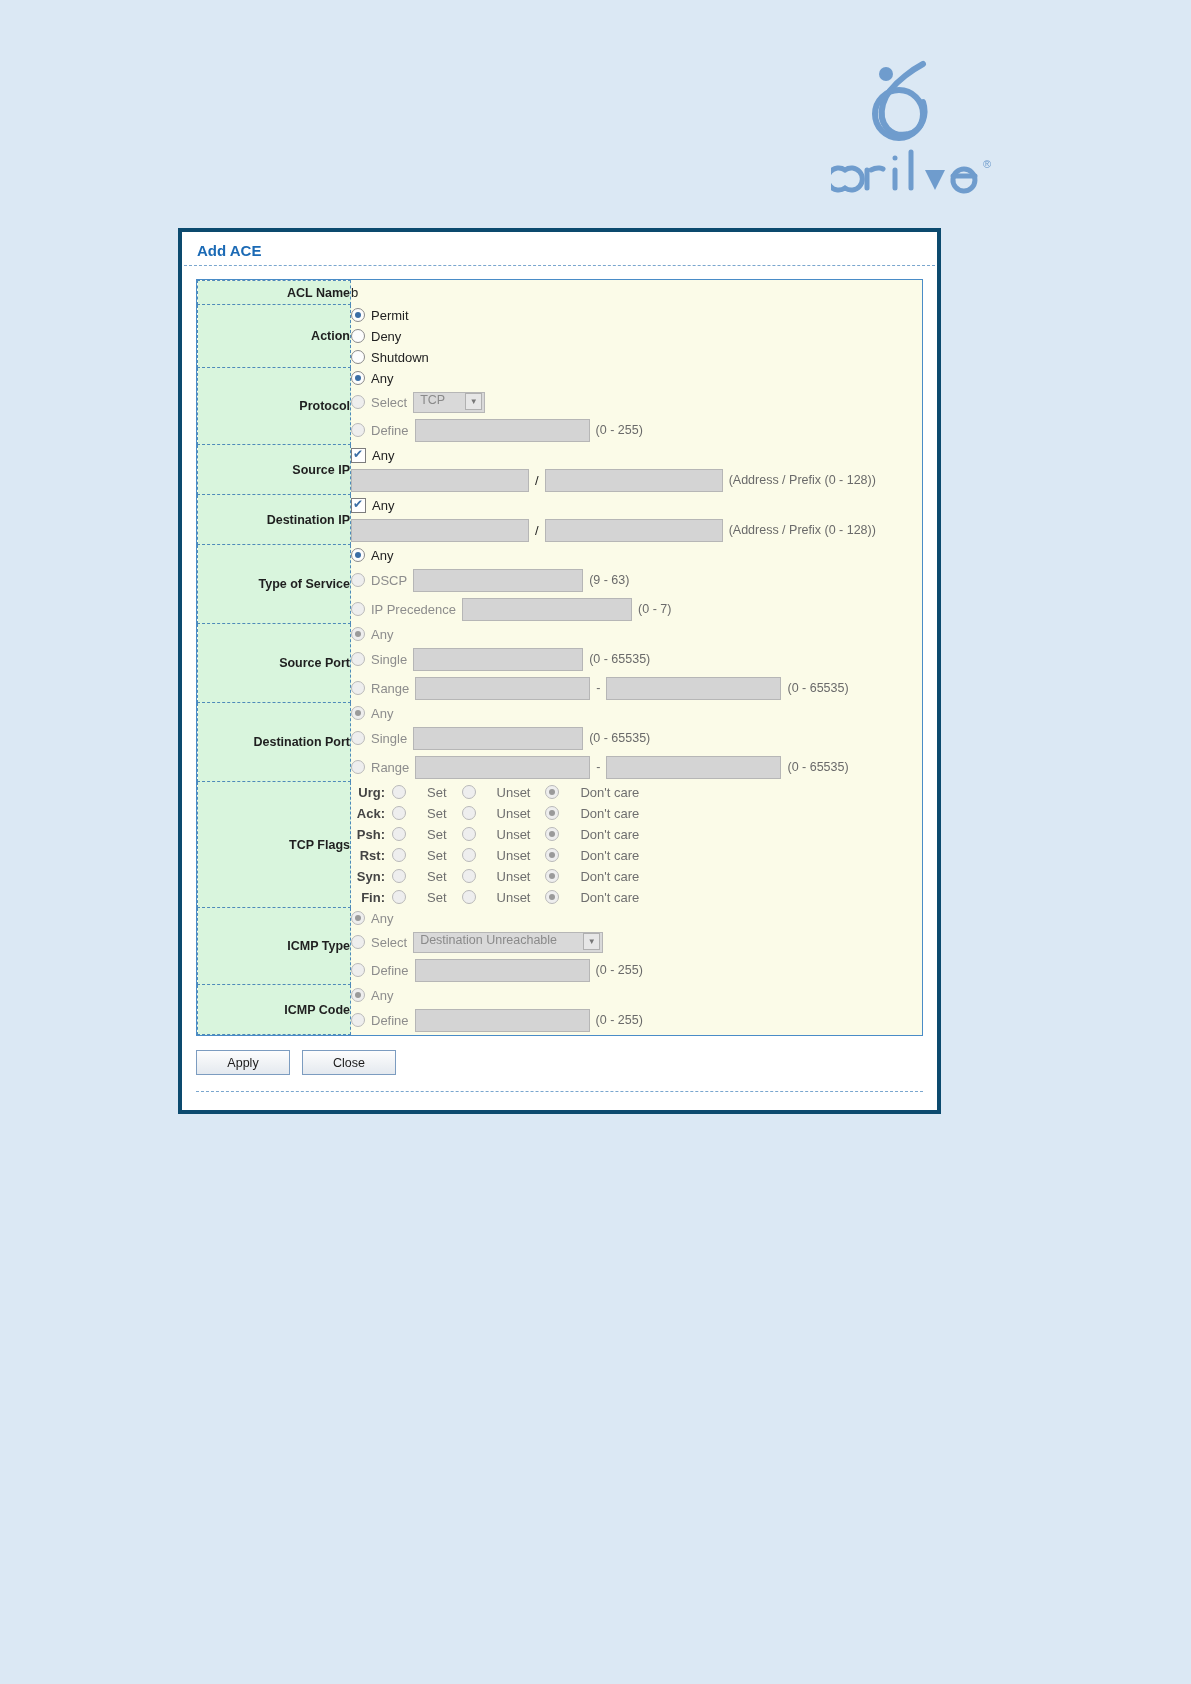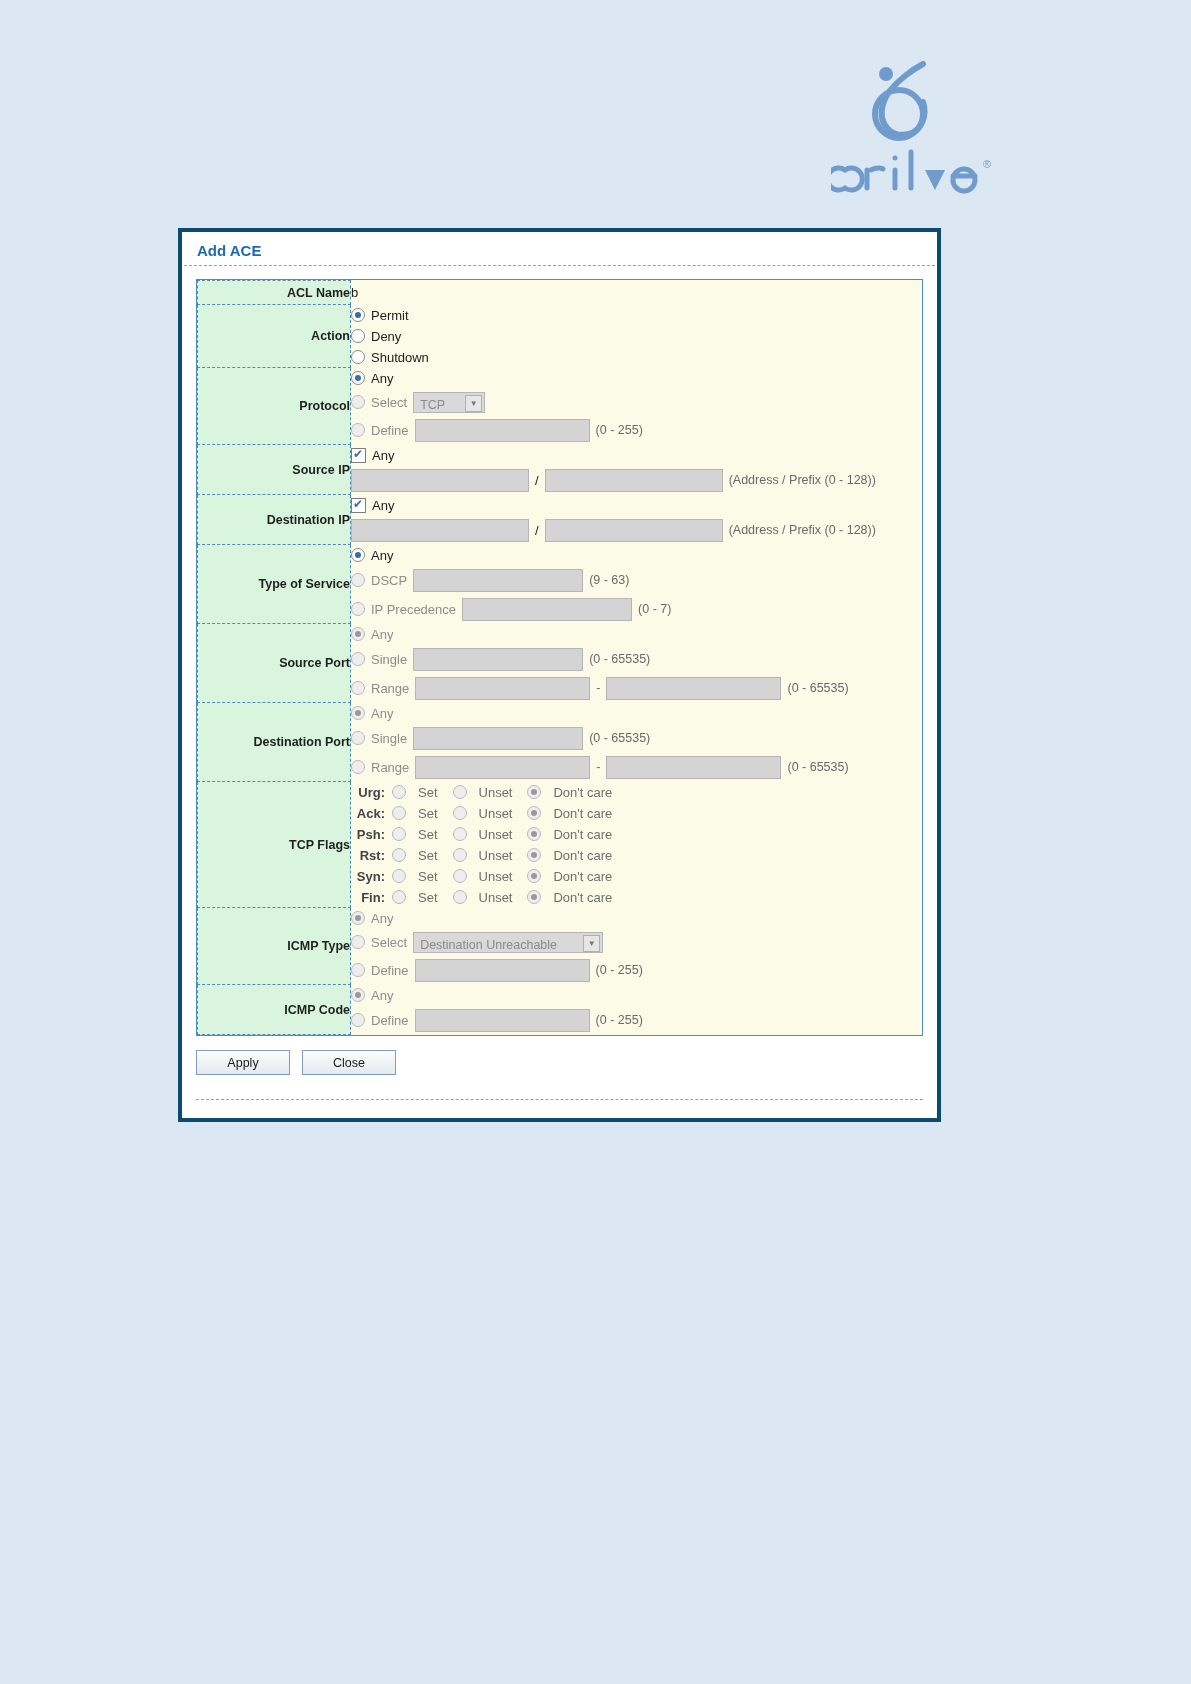--- a/index.html
+++ b/index.html
@@ -92,21 +92,21 @@
     height: 17px;
     box-sizing: content-box;
   }
   input.disabled {
     background: #d4d4d4;
     border: 1px solid #b6b6b6;
     color: #777;
   }
   .sel {
     display: inline-flex;
-    align-items: flex-end;
+    align-items: flex-start;
     justify-content: space-between;
     border: 1px solid #b6b6b6;
     background: #d9d9d9;
     color: #8a8a8a;
     font-size: 12.5px;
     height: 19px;
     padding: 0 2px 0 6px;
   }
   .sel .arrow {
     width: 15px; height: 15px;
@@ -170,28 +170,28 @@
   }
   .flagrow .fname {
     width: 34px;
     text-align: right;
     color: #444;
     font-weight: bold;
   }
   .flagrow .opt {
     display: inline-flex;
     align-items: center;
-    gap: 12px;
+    gap: 21px;
     margin-right: 8px;
   }
 
   
   .btnbar {
     margin: 14px 14px 0 14px;
-    padding-bottom: 24px;
+    padding-bottom: 16px;
     border-bottom: 1px dashed #7aa6ce;
     display: flex;
     gap: 12px;
   }
   .btn {
     width: 94px;
     height: 25px;
     border: 1px solid #7c9cc0;
     background: linear-gradient(#fdfdfd, #e4e9ef);
     font-size: 12.5px;

